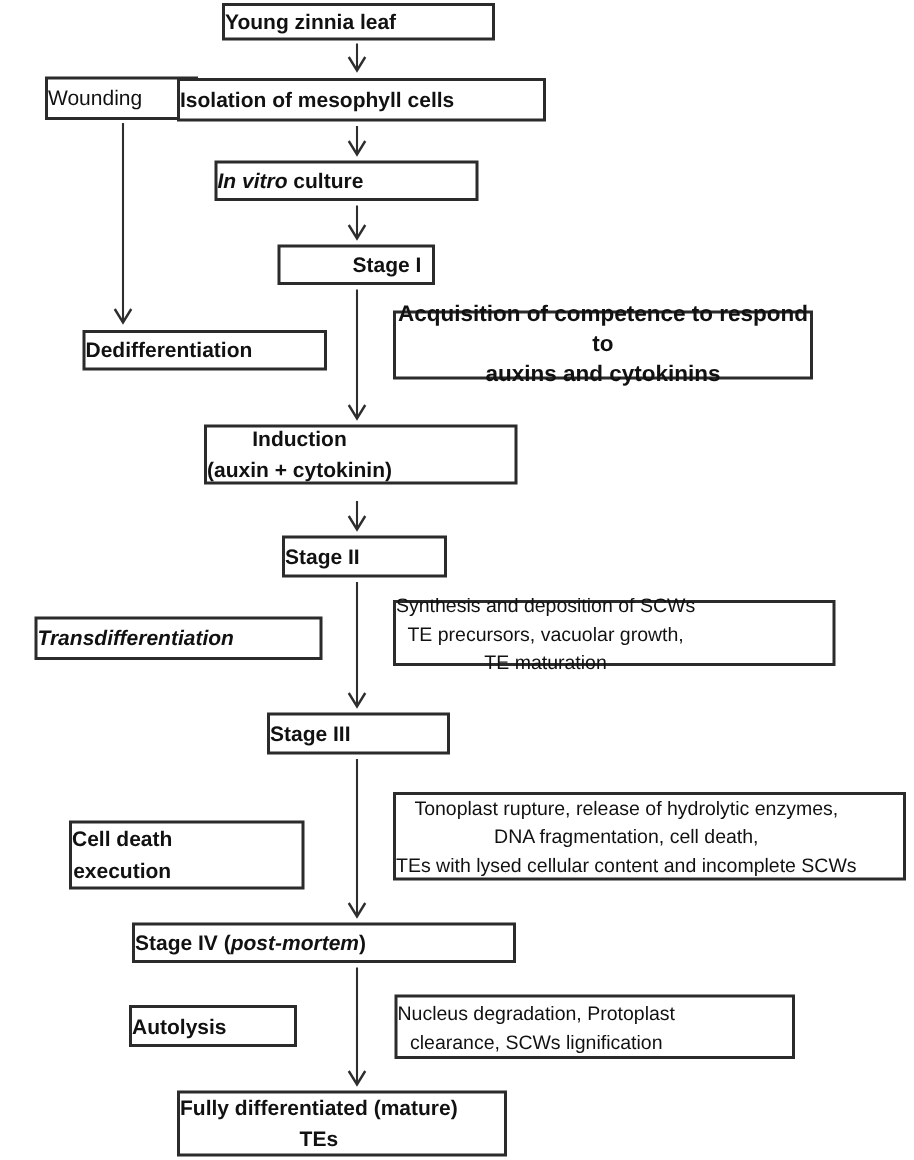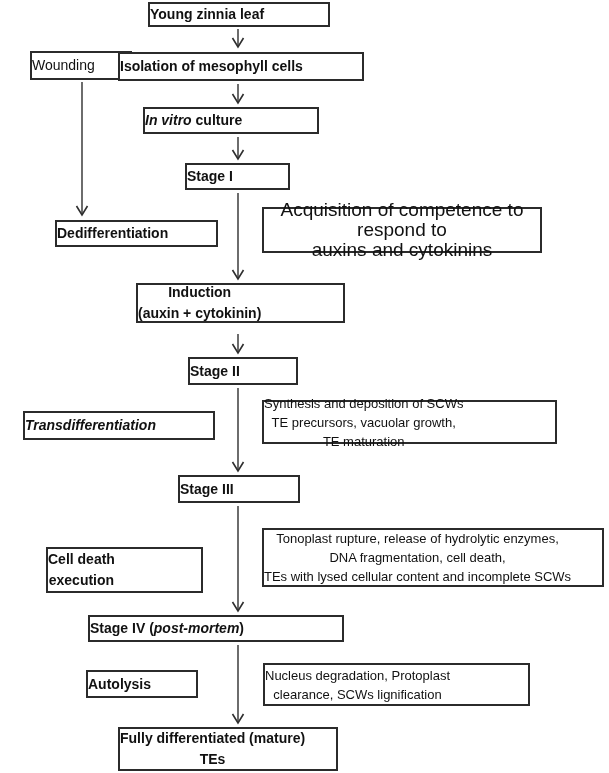--- a/index.html
+++ b/index.html
@@ -31,21 +31,21 @@
     box-sizing: border-box;
     border: 2px solid var(--border);
     background: var(--bg);
     display: flex;
     align-items: center;
     text-align: center;
     color: var(--text);
   }
   .bold  { font-weight: bold; font-size: 14px; line-height: 21px; }
   .plain { font-weight: normal; font-size: 14px; line-height: 19px; }
-  .note  { font-weight: normal; font-size: 19px; line-height: 20px; }
+  .note  { font-weight: bold; font-size: 15px; line-height: 20px; }
   .note3 { font-weight: normal; font-size: 13px;  line-height: 19px; }
   .pre   { white-space: pre-line; }
   .it    { font-style: italic; }
 </style>
 </head>
 <body>
 
 <div class="canvas">
 
   <svg class="arrows" viewBox="0 0 609 773" xmlns="http://www.w3.org/2000/svg">
@@ -98,21 +98,21 @@
   </div>
 
   <div class="box bold" style="left:118px; top:52px; width:246px; height:29px;">
     <span>Isolation of mesophyll cells</span>
   </div>
 
   <div class="box bold" style="left:143px; top:107px; width:176px; height:27px;">
     <span><span class="it">In vitro</span><span style="white-space:pre;"> culture</span></span>
   </div>
 
-  <div class="box bold" style="left:185px; top:163px; width:105px; height:27px;">
+  <div class="box bold" style="left:185px; top:163px; width:105px; height:27px;padding-left:48px;">
     <span>Stage I</span>
   </div>
 
   <div class="box bold" style="left:55px; top:220px; width:163px; height:27px;">
     <span>Dedifferentiation</span>
   </div>
 
   <div class="box note" style="left:262px; top:207px; width:280px; height:46px;">
     <span class="pre">Acquisition of competence to respond to
 auxins and cytokinins</span>

